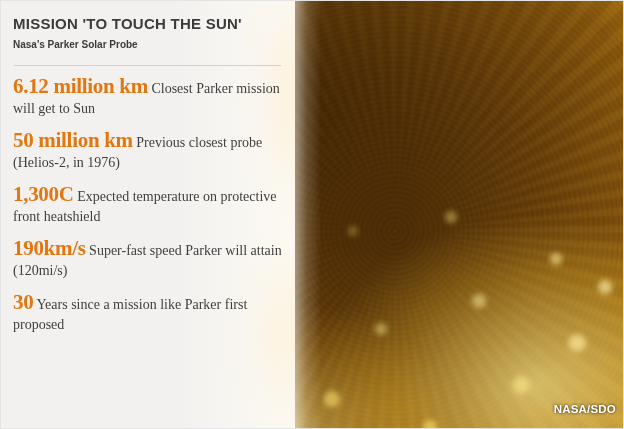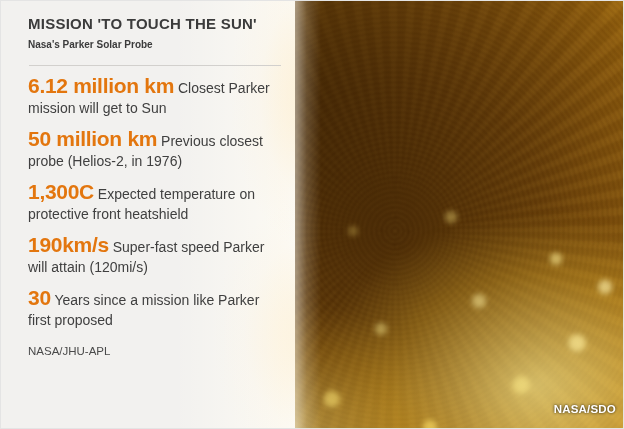--- a/index.html
+++ b/index.html
@@ -23,21 +23,21 @@
   }
 
   
   .text-panel {
     position: absolute;
     left: 0;
     top: 0;
     width: 294px;
     height: 429px;
     box-sizing: border-box;
-    padding: 13px 10px 0 27px;
+    padding: 13px 10px 0 12px;
     background: #f2f1ef;
     overflow: hidden;
   }
   
   .panel-glow {
     position: absolute;
     right: -30px;
     top: 0;
     width: 150px;
     height: 100%;
@@ -87,20 +87,21 @@
     line-height: 24px;
     letter-spacing: -0.3px;
   }
   .stat .desc {
     font-size: 14px;
     color: #404040;
     line-height: 20px;
   }
   .stat-row {
     margin-bottom: 9px;
+    font-family: Liberation Serif, serif;
   }
 
   .source {
     margin-top: 14px;
     font-size: 11.5px;
     color: #4a4a4a;
     line-height: 15px;
   }
 
   
@@ -296,21 +297,20 @@
       <div class="stat stat-row">
         <span class="value">190km/s</span>
         <span class="desc">Super-fast speed Parker will attain (120mi/s)</span>
       </div>
 
       <div class="stat stat-row">
         <span class="value">30</span>
         <span class="desc">Years since a mission like Parker first proposed</span>
       </div>
 
-      <div class="source">NASA/JHU-APL</div>
     </div>
   </div>
 
   <div class="sun-panel">
     <div class="corona"></div>
     <div class="rays"></div>
     <div class="disc">
       <div class="mottle"></div>
       <div class="granulation"></div>
       <div class="active-band"></div>

